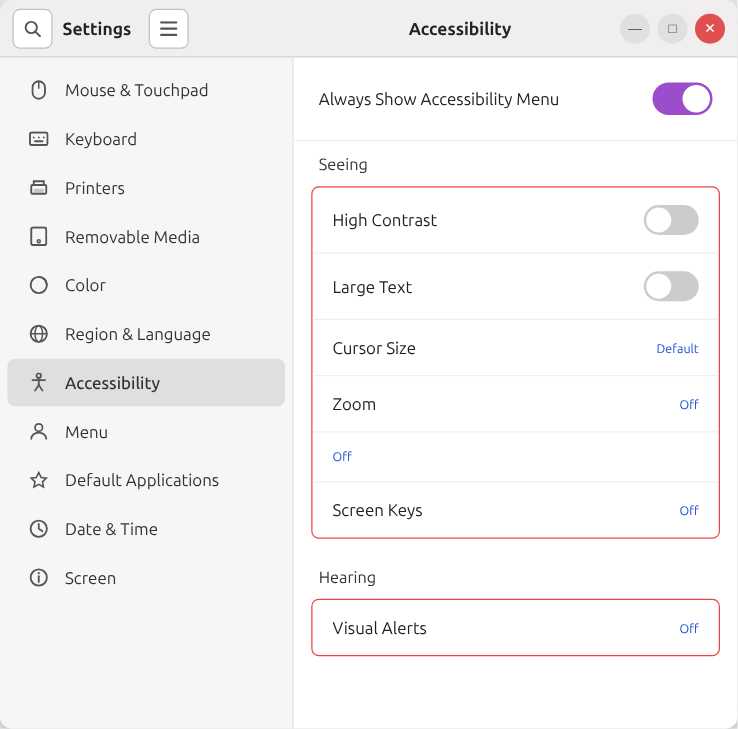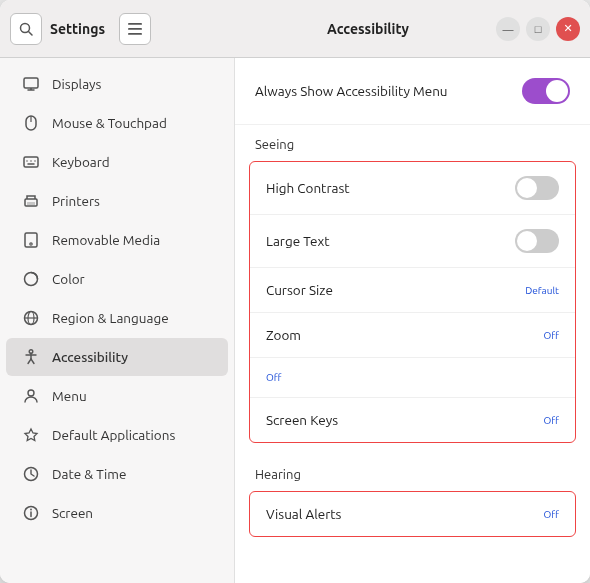--- a/index.html
+++ b/index.html
@@ -20,21 +20,21 @@
       box-shadow: 0 4px 20px rgba(0,0,0,0.3);
       overflow: hidden;
       display: flex;
       flex-direction: column;
     }
     .titlebar {
       display: flex;
       align-items: center;
       background: #f0eeee;
       border-bottom: 1px solid #d0d0d0;
-      height: 58px;
+      height: 46px;
       padding: 0 10px;
       flex-shrink: 0;
     }
     .titlebar-left {
       display: flex;
       align-items: center;
       gap: 8px;
       width: 230px;
     }
     .search-btn {
@@ -248,30 +248,20 @@
         <span>✕</span>
       </button>
     </div>
   </div>
 
   <div class="content-area">
 
     <div class="sidebar">
       <div class="sidebar-item">
         <span class="sidebar-icon">
-          <svg width="16" height="14" viewBox="0 0 16 14" fill="none">
-              <rect x="1" y="1" width="14" height="10" rx="1.5" stroke="#555" stroke-width="1.5"></rect>
-              <line x1="5" y1="13" x2="11" y2="13" stroke="#555" stroke-width="1.5" stroke-linecap="round"></line>
-              <line x1="8" y1="11" x2="8" y2="13" stroke="#555" stroke-width="1.5"></line>
-            </svg>
-        </span>
-        <span class="sidebar-label">Displays</span>
-      </div>
-      <div class="sidebar-item">
-        <span class="sidebar-icon">
           <svg width="12" height="16" viewBox="0 0 12 16" fill="none">
               <rect x="1" y="1" width="10" height="14" rx="5" stroke="#555" stroke-width="1.5"></rect>
               <line x1="6" y1="1" x2="6" y2="7" stroke="#555" stroke-width="1.2"></line>
             </svg>
         </span>
         <span class="sidebar-label">Mouse &amp; Touchpad</span>
       </div>
       <div class="sidebar-item">
         <span class="sidebar-icon">
           <svg width="16" height="12" viewBox="0 0 16 12" fill="none">

